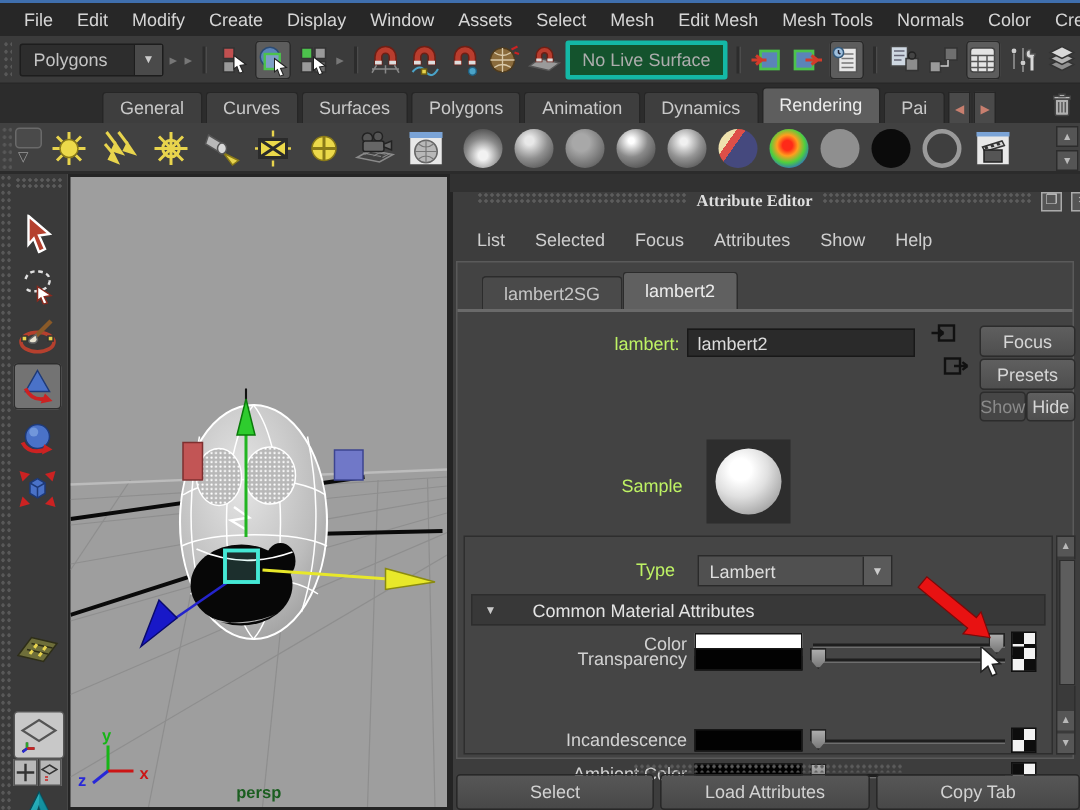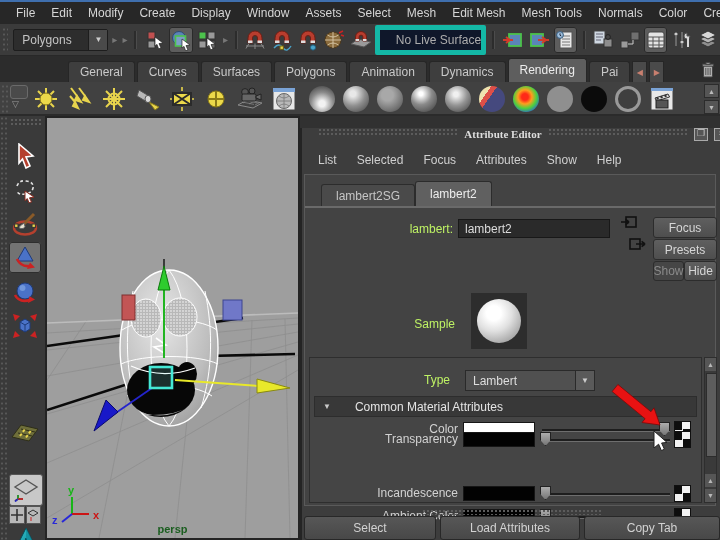--- a/index.html
+++ b/index.html
@@ -15,21 +15,21 @@
   
   #statusline{position:absolute;left:0;top:24px;width:720px;height:32px;background:#3b3b3b;border-bottom:1px solid #282828;box-sizing:border-box;display:flex;align-items:center;gap:3px;}
   .grip{width:7px;height:26px;margin:0 2px;}
   .dd{height:20px;background:#2d2d2d;border:1px solid #1d1d1d;border-radius:2px;display:flex;align-items:center;color:#c4c4c4;}
   .dd .dd-lab{padding:0 8px;}
   .dd .dd-arr{width:18px;height:100%;border-left:1px solid #1d1d1d;background:#4a4a4a;display:flex;align-items:center;justify-content:center;font-size:8px;color:#ccc;}
   .sep-arr{color:#777;font-size:10px;padding:0 1px;}
   .vdiv{width:2px;height:18px;background:#2c2c2c;border-right:1px solid #4c4c4c;margin:0 3px;}
   .ibtn{width:26px;height:26px;border-radius:3px;display:flex;align-items:center;justify-content:center;position:relative;}
   .ibtn.active{background:#5d5d5d;box-shadow:inset 0 0 0 1px #2a2a2a;}
-  .live-field{width:104px;height:20px;background:#0f172a;border:5px solid #14b8a6;border-radius:2px;color:#adadad;display:flex;align-items:center;padding-left:8px;justify-content:flex-end;}
+  .live-field{width:104px;height:20px;background:#14532d;border:3px solid #14b8a6;border-radius:2px;color:#adadad;display:flex;align-items:center;padding-left:8px;}
 
   
   #shelftabs{position:absolute;left:0;top:56px;width:720px;height:26px;background:#2c2c2c;display:flex;align-items:flex-end;padding-left:68px;box-sizing:border-box;}
   .shelf-tab{height:20px;line-height:20px;padding:0 11px;background:#3e3e3e;color:#c9c9c9;border:1px solid #262626;border-bottom:none;border-radius:3px 3px 0 0;margin-right:2px;white-space:nowrap;}
   .shelf-tab.active{background:#5e5e5e;color:#ededed;height:23px;line-height:23px;}
   .tab-scroll{width:13px;height:20px;background:#4a4a4a;border:1px solid #262626;border-bottom:none;color:#c87f6f;font-size:8px;display:flex;align-items:center;justify-content:center;margin-right:2px;}
   #trash-btn{position:absolute;right:3px;bottom:2px;width:18px;height:20px;display:flex;align-items:center;justify-content:center;}
 
   
   #shelf{position:absolute;left:0;top:82px;width:720px;height:34px;background:#414141;border-bottom:2px solid #2b2b2b;box-sizing:border-box;}

